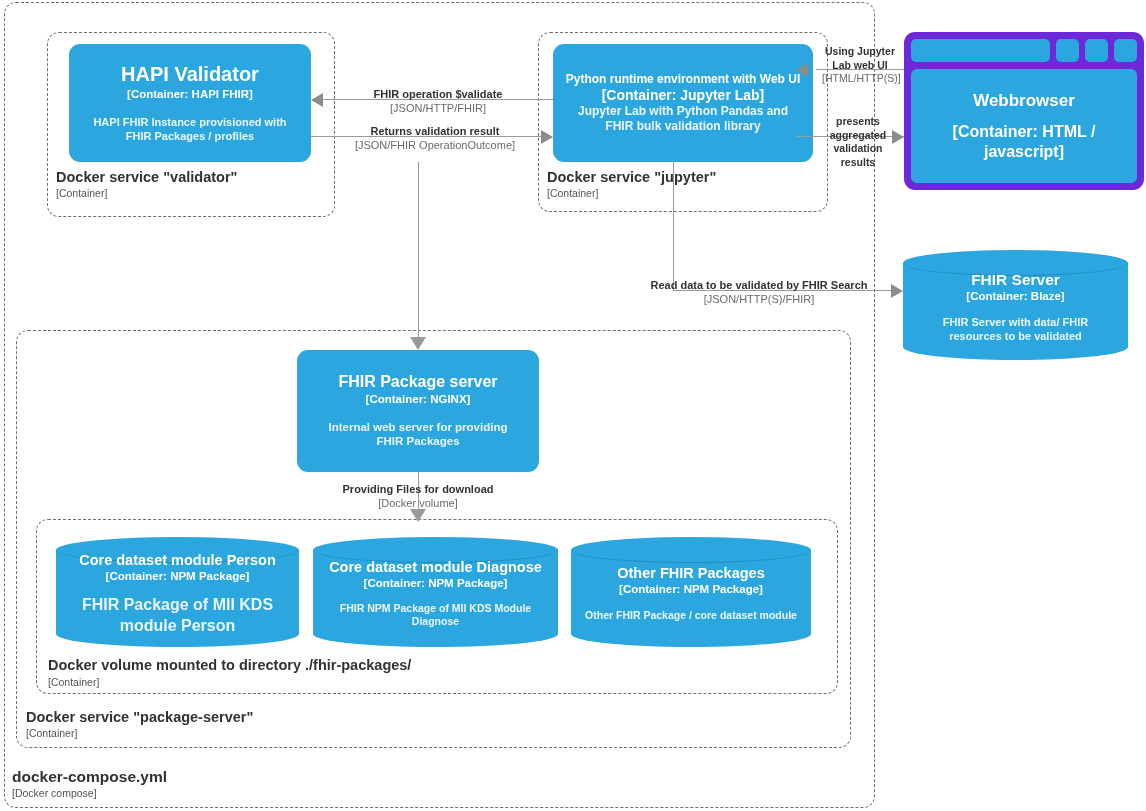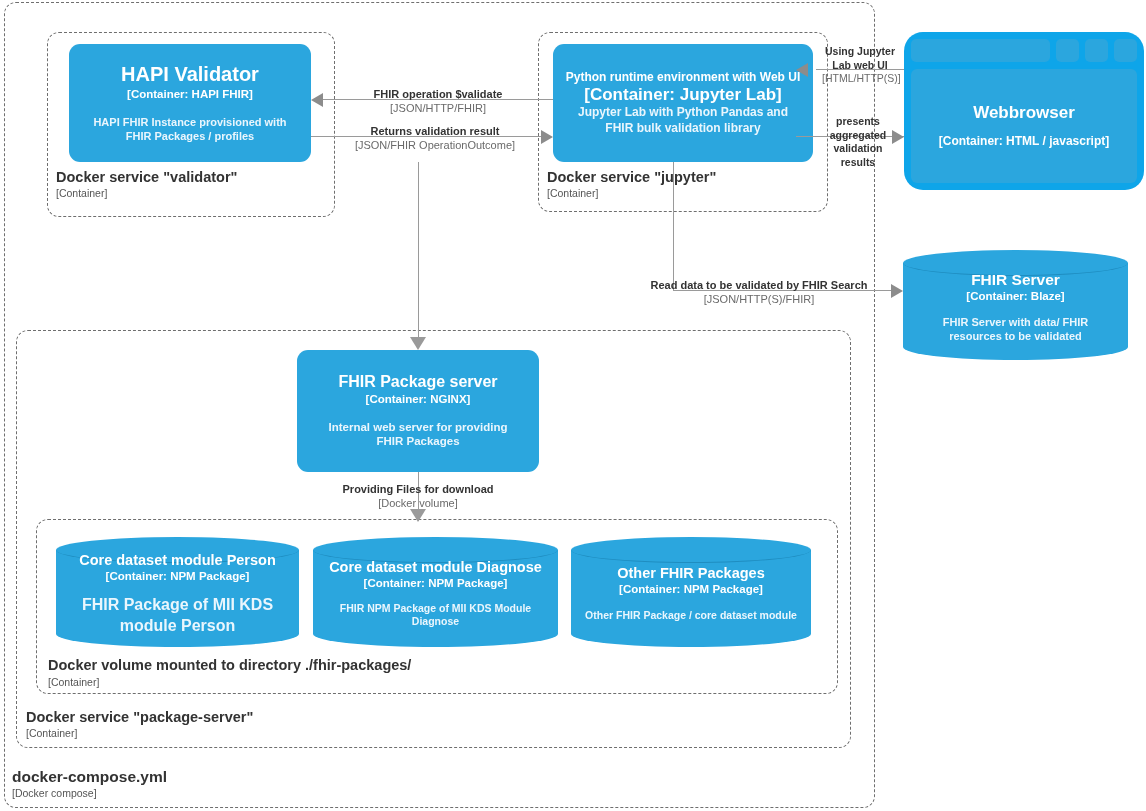--- a/index.html
+++ b/index.html
@@ -27,21 +27,21 @@
   .cyl .body{position:absolute;left:0;right:0;top:13px;bottom:13px;background:#2ba6de;}
   .cyl .top{position:absolute;left:0;right:0;top:0;height:26px;background:#2ba6de;
             border-radius:50%/50%;border-bottom:1.3px solid #1f8dc0;box-sizing:border-box;}
   .cyl .bot{position:absolute;left:0;right:0;bottom:0;height:26px;background:#2ba6de;
             border-radius:50%/50%;}
   .cyl .txt{position:absolute;left:0;right:0;top:0;bottom:0;display:flex;
             flex-direction:column;align-items:center;justify-content:center;
             text-align:center;color:#fff;padding:14px 12px 10px;box-sizing:border-box;}
 
   
-  .browser{position:absolute;background:#0ea5e9;border-radius:19px;box-sizing:border-box;
+  .browser{position:absolute;background:#6d28d9;border-radius:11px;box-sizing:border-box;
            padding:7px;}
   .browser .bar{height:23px;display:flex;gap:6px;}
   .browser .urlbox{flex:1;background:#2ba6de;border-radius:5px;}
   .browser .dot{width:23px;background:#2ba6de;border-radius:5px;}
   .browser .screen{position:absolute;left:7px;right:7px;top:37px;bottom:7px;
                    background:#2ba6de;border-radius:6px;display:flex;flex-direction:column;
                    align-items:center;justify-content:center;text-align:center;color:#fff;}
 
   
   .ln{position:absolute;background:#9a9a9a;}
@@ -76,34 +76,34 @@
     <div class="n-tech" style="font-size:11.5px;margin-top:1px;">[Container: HAPI FHIR]</div>
     <div class="n-desc" style="font-size:11px;margin-top:13px;max-width:215px;">HAPI FHIR Instance provisioned with FHIR Packages / profiles</div>
   </div>
 
   <div class="boundary" style="left:538px;top:32px;width:290px;height:180px;"></div>
   <div class="bnd-label" style="left:547px;top:169px;font-size:14.5px;">Docker service "jupyter"</div>
   <div class="bnd-sub" style="left:547px;top:187px;font-size:10.5px;">[Container]</div>
 
   <div class="node" style="left:553px;top:44px;width:260px;height:118px;">
     <div class="n-title" style="font-size:12px;max-width:235px;">Python runtime environment with Web UI</div>
-    <div class="n-tech" style="font-size:17px;margin-top:1px;">[Container: Jupyter Lab]</div>
+    <div class="n-tech" style="font-size:14px;margin-top:1px;">[Container: Jupyter Lab]</div>
     <div class="n-desc" style="font-size:12px;max-width:245px;">Jupyter Lab with Python Pandas and FHIR bulk validation library</div>
   </div>
 
   <div class="browser" style="left:904px;top:32px;width:240px;height:158px;">
     <div class="bar">
       <div class="urlbox"></div>
       <div class="dot"></div>
       <div class="dot"></div>
       <div class="dot"></div>
     </div>
     <div class="screen">
       <div class="n-title" style="font-size:17px;">Webbrowser</div>
-      <div class="n-tech" style="font-size:12px;margin-top:11px;">[Container: HTML / javascript]</div>
+      <div class="n-tech" style="font-size:16px;margin-top:11px;">[Container: HTML / javascript]</div>
     </div>
   </div>
 
   <div class="cyl" style="left:903px;top:250px;width:225px;height:110px;">
     <div class="bot"></div>
     <div class="body"></div>
     <div class="top"></div>
     <div class="txt">
       <div class="n-title" style="font-size:15.5px;">FHIR Server</div>
       <div class="n-tech" style="font-size:11.5px;margin-top:1px;">[Container: Blaze]</div>

